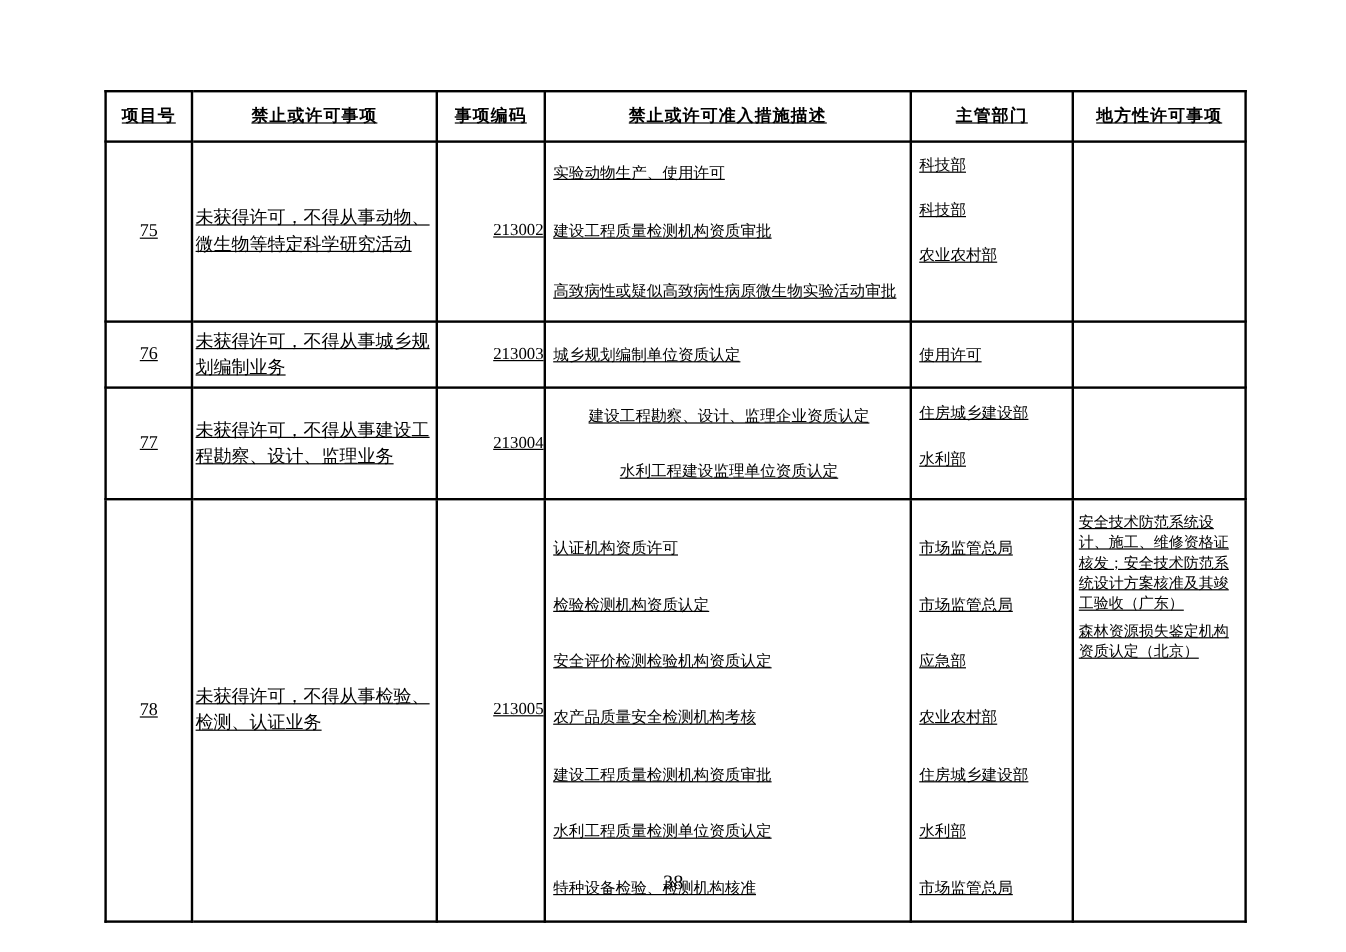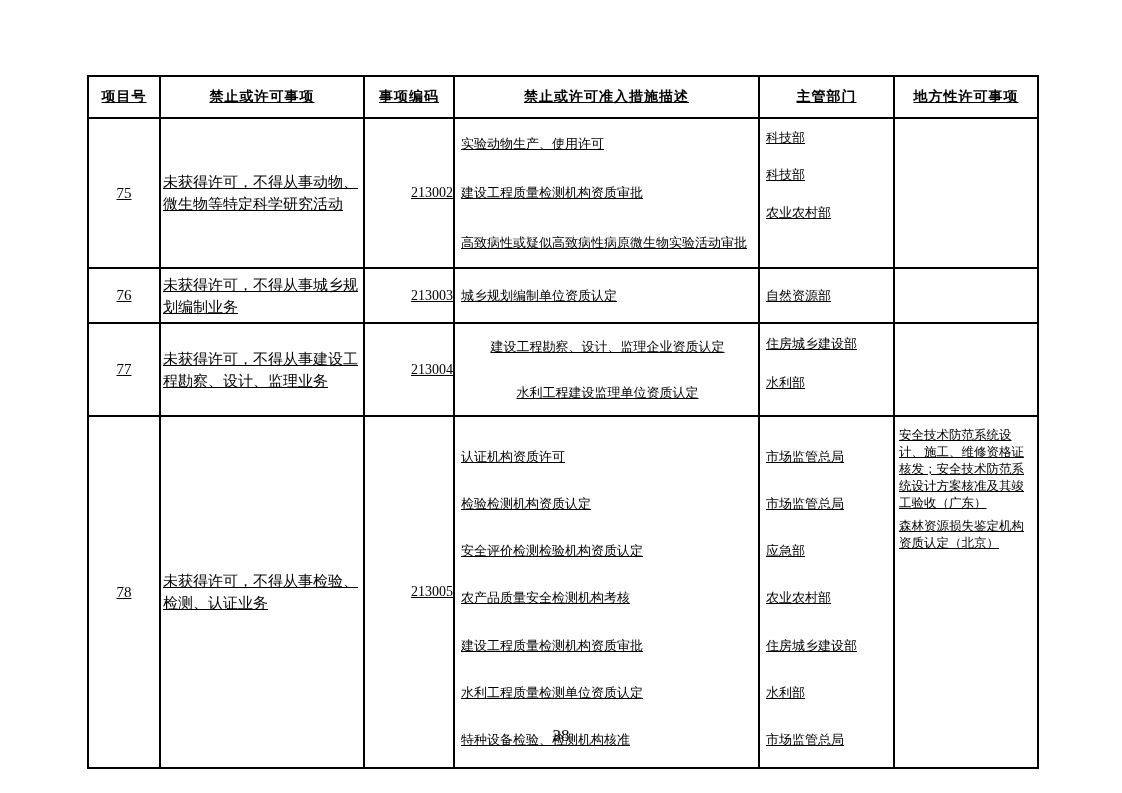--- a/index.html
+++ b/index.html
@@ -111,21 +111,21 @@
           <td class="cell-id">76</td>
           <td class="cell-item">未获得许可，不得从事城乡规划编制业务</td>
           <td class="cell-code">213003</td>
           <td class="cell-measures">
             <div class="stack" style="height: 53px;">
               <div class="slot">城乡规划编制单位资质认定</div>
             </div>
           </td>
           <td class="cell-depts">
             <div class="stack" style="height: 53px;">
-              <div class="slot">自然资源部</div>
+              <div class="slot">使用许可</div>
             </div>
           </td>
           <td class="cell-local"></td>
         </tr>
         <tr style="height: 78px;">
           <td class="cell-id">77</td>
           <td class="cell-item">未获得许可，不得从事建设工程勘察、设计、监理业务</td>
           <td class="cell-code">213004</td>
           <td class="cell-measures">
             <div class="stack" style="height: 91px; align-items: center;">

